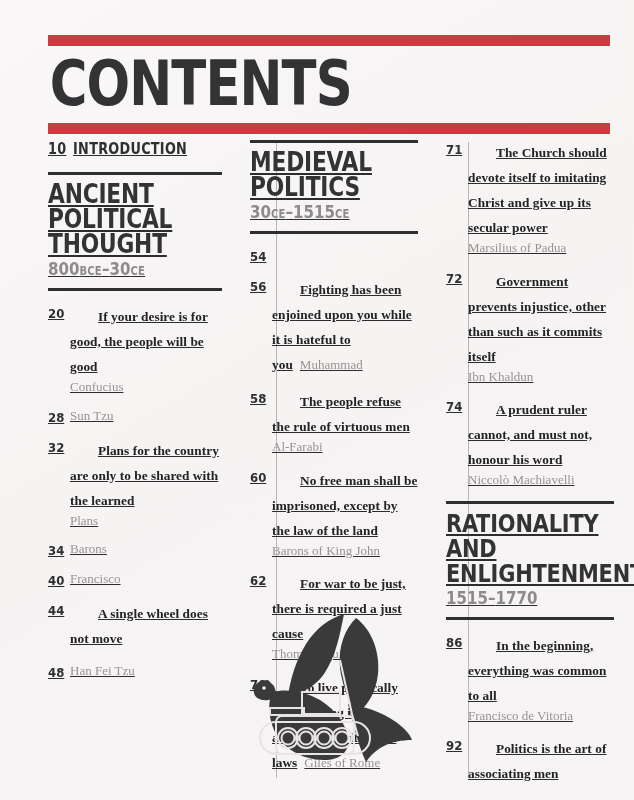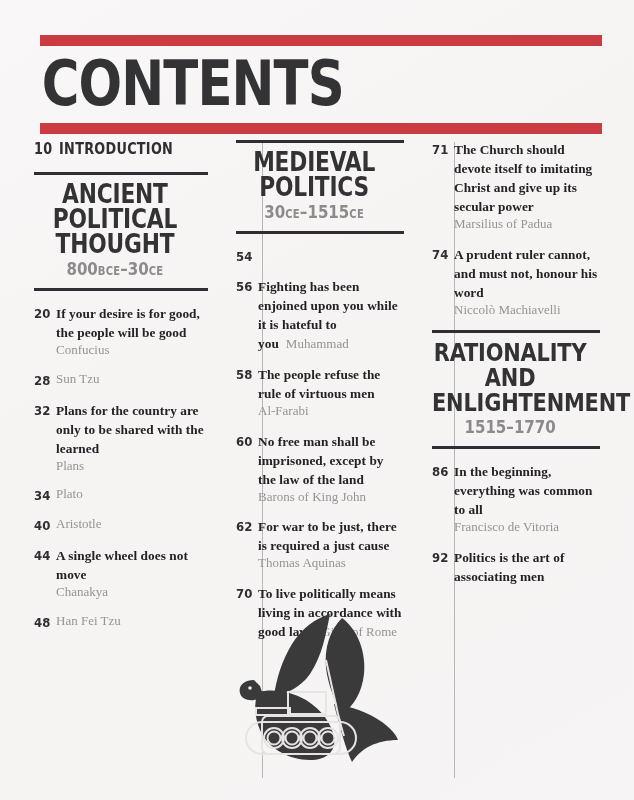--- a/index.html
+++ b/index.html
@@ -17,21 +17,21 @@
   }
   .page {
     position: absolute;
     inset: 0;
     background: linear-gradient(150deg, #faf7f8 0%, #f6f3f3 45%, #f7f4f5 100%);
   }
 
   
   .masthead {
     position: absolute;
-    left: 40px;
+    left: 48px;
     top: 35px;
     width: 562px;
   }
   .rule-red {
     background: #cc3b42;
     width: 100%;
   }
   .rule-red.top { height: 11px; }
   .rule-red.bottom { height: 11px; }
   .contents-title {
@@ -43,25 +43,26 @@
     color: #333234;
     transform: scaleX(0.92);
     transform-origin: left center;
     padding: 6px 0 7px 2px;
     white-space: nowrap;
   }
 
   
   .columns {
     position: absolute;
-    left: 34px;
+    left: 48px;
     top: 140px;
     width: 566px;
     height: 640px;
     display: flex;
+    text-decoration: underline;
   }
   .col {
     position: relative;
     box-sizing: border-box;
   }
   .col-1 { width: 188px; padding-right: 14px; }
   .col-2 { width: 196px; padding-left: 14px; padding-right: 14px; }
   .col-3 { width: 182px; padding-left: 14px; }
   .col-divider {
     position: absolute;
@@ -83,21 +84,20 @@
     margin: 0 0 14px 0;
     transform: scaleX(0.95);
     transform-origin: left center;
     white-space: nowrap;
   }
   .intro-line .num { margin-right: 7px; }
 
   
   .section {
     margin-bottom: 8px;
-    text-align: center;
   }
   .sec-rule-top {
     height: 3px;
     background: #2f2e30;
     margin-bottom: 7px;
   }
   .sec-rule-bottom {
     height: 3px;
     background: #2f2e30;
     margin-top: 7px;
@@ -149,23 +149,24 @@
     flex: 0 0 22px;
     padding-top: 1px;
   }
   .entry-body {
     flex: 1 1 auto;
   }
   .entry-title {
     font-family: "Liberation Serif", serif;
     font-weight: bold;
     font-size: 13.3px;
-    line-height: 19px;
+    line-height: 25px;
     color: #232224;
     letter-spacing: 0.05px;
+    margin-left: 28px;
   }
   .entry-author {
     font-family: "Liberation Serif", serif;
     font-weight: normal;
     font-size: 13px;
     line-height: 16.6px;
     color: #969393;
   }
   .entry-author.inline {
     margin-left: 7px;
@@ -232,34 +233,33 @@
       <div class="entry">
         <div class="entry-num">32</div>
         <div class="entry-body">
           <span class="entry-title">Plans for the country are only to be shared with the learned</span>
           <span class="entry-author block">Plans</span>
         </div>
       </div>
       <div class="entry">
         <div class="entry-num">34</div>
         <div class="entry-body">
-          <span class="entry-author block">Plato</span>
+          <span class="entry-author block">Barons</span>
         </div>
       </div>
       <div class="entry">
         <div class="entry-num">40</div>
         <div class="entry-body">
-          <span class="entry-author block">Aristotle</span>
+          <span class="entry-author block">Francisco</span>
         </div>
       </div>
       <div class="entry">
         <div class="entry-num">44</div>
         <div class="entry-body">
           <span class="entry-title">A single wheel does not move</span>
-          <span class="entry-author block">Chanakya</span>
         </div>
       </div>
       <div class="entry">
         <div class="entry-num">48</div>
         <div class="entry-body">
           <span class="entry-author block">Han Fei Tzu</span>
         </div>
       </div>
 
     </div>
@@ -344,20 +344,27 @@
 
     <div class="col col-3">
       <div class="entry">
         <div class="entry-num">71</div>
         <div class="entry-body">
           <span class="entry-title">The Church should devote itself to imitating Christ and give up its secular power</span>
           <span class="entry-author block">Marsilius of Padua</span>
         </div>
       </div>
       <div class="entry">
+        <div class="entry-num">72</div>
+        <div class="entry-body">
+          <span class="entry-title">Government prevents injustice, other than such as it commits itself</span>
+          <span class="entry-author block">Ibn Khaldun</span>
+        </div>
+      </div>
+      <div class="entry">
         <div class="entry-num">74</div>
         <div class="entry-body">
           <span class="entry-title">A prudent ruler cannot, and must not, honour his word</span>
           <span class="entry-author block">Niccolò Machiavelli</span>
         </div>
       </div>
 
       <div class="section">
         <div class="sec-rule-top"></div>
         <div class="sec-title smaller">

